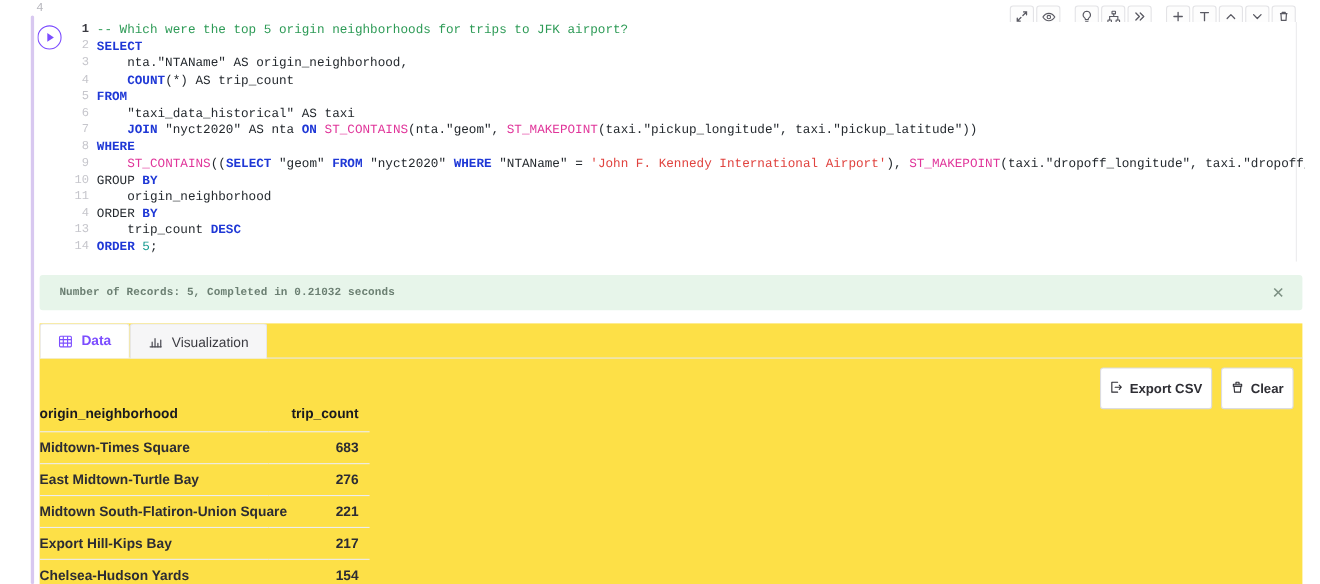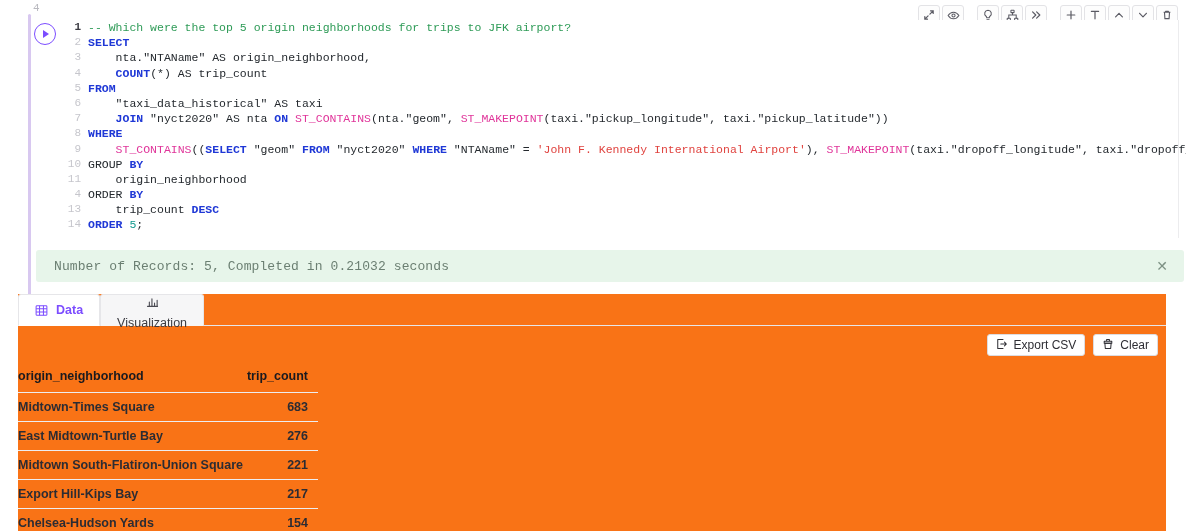--- a/index.html
+++ b/index.html
@@ -139,43 +139,44 @@
     left: 36px; top: 250px;
     width: 1148px;
     height: 32px;
     background: #e7f5ea;
     border-radius: 3px;
     display: flex;
     align-items: center;
   }
   .banner-text {
     font-family: "Liberation Mono", monospace;
-    font-size: 13px;
+    font-size: 10px;
     color: #6b7f72;
     margin-left: 18px;
     letter-spacing: .1px;
+    font-weight: bold;
   }
   .banner-close {
     position: absolute;
     right: 14px; top: 8px;
     width: 16px; height: 16px;
     display: flex; align-items: center; justify-content: center;
     color: #7d9184;
     font-size: 14px;
     cursor: pointer;
     line-height: 1;
   }
 
   
   .results {
     position: absolute;
-    left: 18px; top: 294px;
+    left: 36px; top: 294px;
     width: 1148px;
     height: 237px;
-    background: #f97316;
+    background: #fde047;
   }
 
   .tabs {
     position: absolute;
     left: 0; top: 0;
     width: 1148px; height: 32px;
     border-bottom: 1px solid #e6e6e9;
     display: flex;
     align-items: flex-end;
   }
@@ -198,43 +199,43 @@
     border-bottom: 1px solid #fff;
     margin-bottom: -1px;
     border-radius: 3px 3px 0 0;
   }
   .tab.inactive {
     background: #f6f6f7;
     color: #3c3c42;
     border-color: #e6e6e9;
     border-radius: 3px 3px 0 0;
     margin-bottom: -1px;
-    flex-direction: column;
   }
   .tab .ticon { display: flex; align-items: center; }
 
   
   .actions {
     position: absolute;
     right: 8px; top: 40px;
     display: flex;
     gap: 8px;
   }
   .act-btn {
-    height: 22px;
+    height: 38px;
     padding: 0 8px;
     border: 1px solid #dcdce0;
     background: #fff;
     border-radius: 3px;
     display: flex;
     align-items: center;
     gap: 6px;
     font-size: 12px;
     color: #2e2e34;
     cursor: pointer;
+    font-weight: bold;
   }
 
   
   .table-wrap {
     position: absolute;
     left: 0; top: 68px;
     width: 1148px;
     height: 169px;
     overflow: hidden;
   }

